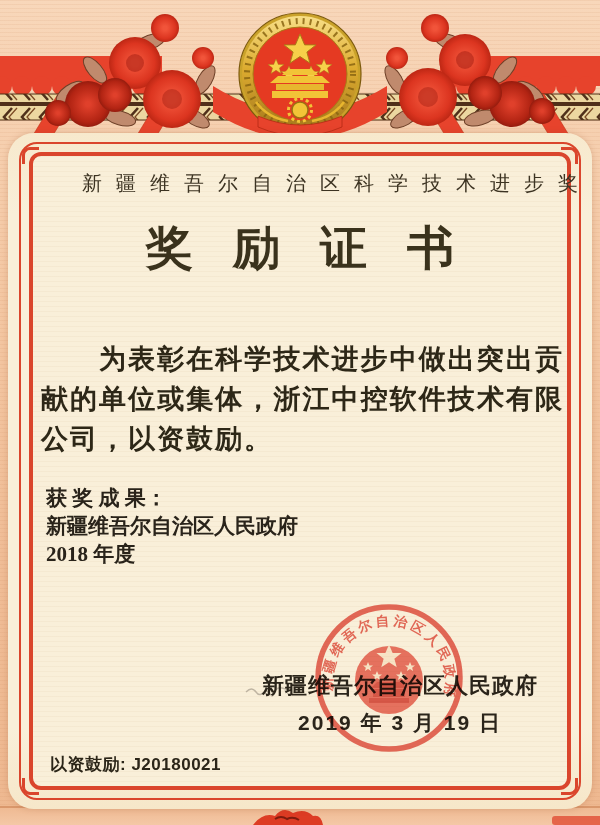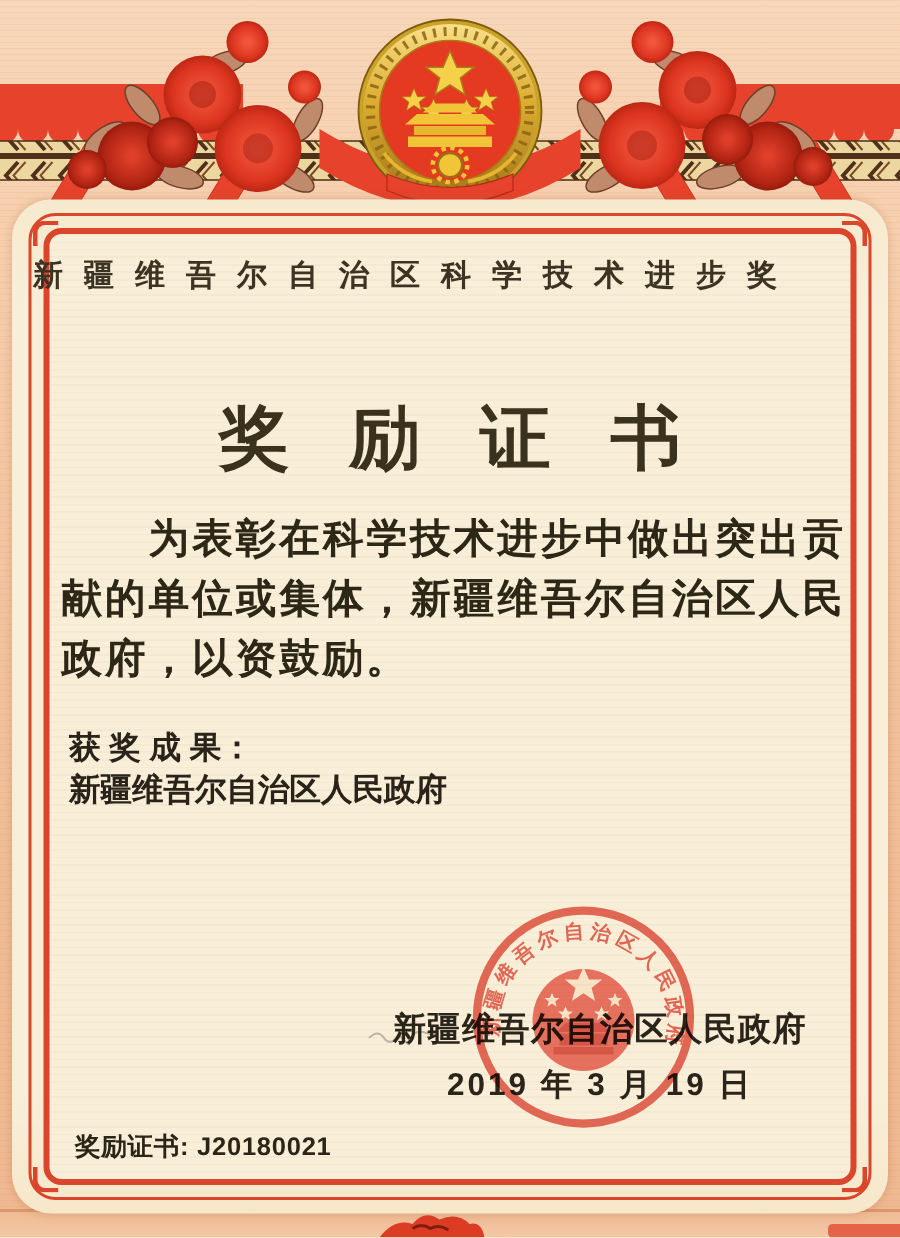--- a/index.html
+++ b/index.html
@@ -28,34 +28,34 @@
       repeating-linear-gradient(180deg, rgba(190,150,100,.07) 0 1px, rgba(0,0,0,0) 1px 5px),
       #f9efd9;
   }
   .corner{position:absolute;width:14px;height:14px;border:3px solid #da452c;}
   .corner.tl{left:14px;top:14px;border-right:none;border-bottom:none;border-radius:8px 0 0 0;}
   .corner.tr{right:14px;top:14px;border-left:none;border-bottom:none;border-radius:0 8px 0 0;}
   .corner.bl{left:14px;bottom:14px;border-right:none;border-top:none;border-radius:0 0 0 8px;}
   .corner.br{right:14px;bottom:14px;border-left:none;border-top:none;border-radius:0 0 8px 0;}
 
   .award-name{
-    position:absolute; top:37px; left:0; right:0; text-align:left;
-    font-size:20px; font-weight:700; color:#3c3322; letter-spacing:14px; text-indent:14px;
+    position:absolute; top:37px; left:0; right:0; text-align:right;
+    font-size:20px; font-weight:400; color:#3c3322; letter-spacing:14px; text-indent:14px;
   }
   .cert-title{
     position:absolute; top:84px; left:0; right:0; text-align:center;
-    font-size:47px; font-weight:700; color:#3a321c; letter-spacing:40px; text-indent:40px;margin-top:44px;
+    font-size:47px; font-weight:700; color:#3a321c; letter-spacing:40px; text-indent:40px;
   }
   .cert-body{
     position:absolute; top:206px; left:33px; right:28px;
     font-size:27px; line-height:40px; color:#2d2717; font-weight:600;
     text-indent:2.15em; letter-spacing:2px; text-align:justify;
   }
   .details{position:absolute; top:352px; left:38px; width:528px; z-index:3;
-    font-family:Liberation Sans, sans-serif;}
+    font-family:Liberation Serif, serif;}
   .detail-row{display:flex; align-items:flex-start; font-size:21px; font-weight:700; color:#29231a; line-height:27px; margin-bottom:1px;}
   .detail-label{flex:0 0 150px; white-space:pre;}
   .detail-value{flex:1;}
   .gov-block{position:absolute; top:538px; left:232px; width:320px; text-align:center; z-index:3;
     font-family:"Liberation Sans", sans-serif;}
   .gov-name{font-size:22px; font-weight:700; color:#2a241a; letter-spacing:1px;}
   .gov-date{font-size:21px; font-weight:600; color:#2a241a; margin-top:8px; letter-spacing:2px;}
   .cert-no{position:absolute; top:620px; left:42px; font-size:17px; font-weight:700; color:#2b2518; z-index:3;
     font-family:"Liberation Sans", sans-serif; letter-spacing:.5px;}
   .seal{position:absolute; left:288px; top:452px; width:186px; height:186px; z-index:4;
@@ -208,30 +208,31 @@
   <div class="panel">
     <div class="frame-outer"></div>
     <div class="frame-inner"></div>
     <div class="corner tl"></div>
     <div class="corner tr"></div>
     <div class="corner bl"></div>
     <div class="corner br"></div>
 
     <div class="award-name">新疆维吾尔自治区科学技术进步奖</div>
     <div class="cert-title">奖励证书</div>
-    <div class="cert-body">为表彰在科学技术进步中做出突出贡献的单位或集体，新疆维吾尔自治区人民政府，以资鼓励。</div>
+    <div class="cert-body">为表彰在科学技术进步中做出突出贡献的单位或集体，浙江中控软件技术有限公司，以资鼓励。</div>
 
     <div class="details">
       <div class="detail-row">
         <span class="detail-label">获 奖 成 果：</span>
       </div>
       <div class="detail-row">
         <span class="detail-value">新疆维吾尔自治区人民政府</span>
       </div>
       <div class="detail-row">
+        <span class="detail-value">2018 年度</span>
       </div>
     </div>
 
     <svg class="scribble" width="50" height="22" viewBox="0 0 50 22">
       <path d="M2,14 q6,-6 10,0 t10,-2 l6,6 q4,-10 10,-8 t10,2" fill="none" stroke="#9a8f80" stroke-width="1.4"></path>
     </svg>
 
     <div class="gov-block">
       <div class="gov-name">新疆维吾尔自治区人民政府</div>
       <div class="gov-date">2019 年 3 月 19 日</div>
@@ -254,17 +255,17 @@
         </g>
         <g fill="#d94f44">
           <path d="M75,103 L111,103 L105,97 L81,97 Z"></path>
           <rect x="77" y="104" width="32" height="8"></rect>
           <rect x="73" y="113" width="40" height="5"></rect>
         </g>
       </g>
     </svg>
 
     <div class="cert-no">
-      <span>奖励证书:</span>
+      <span>以资鼓励:</span>
       <span>J20180021</span>
     </div>
   </div>
 </div>
 
 </body></html>

